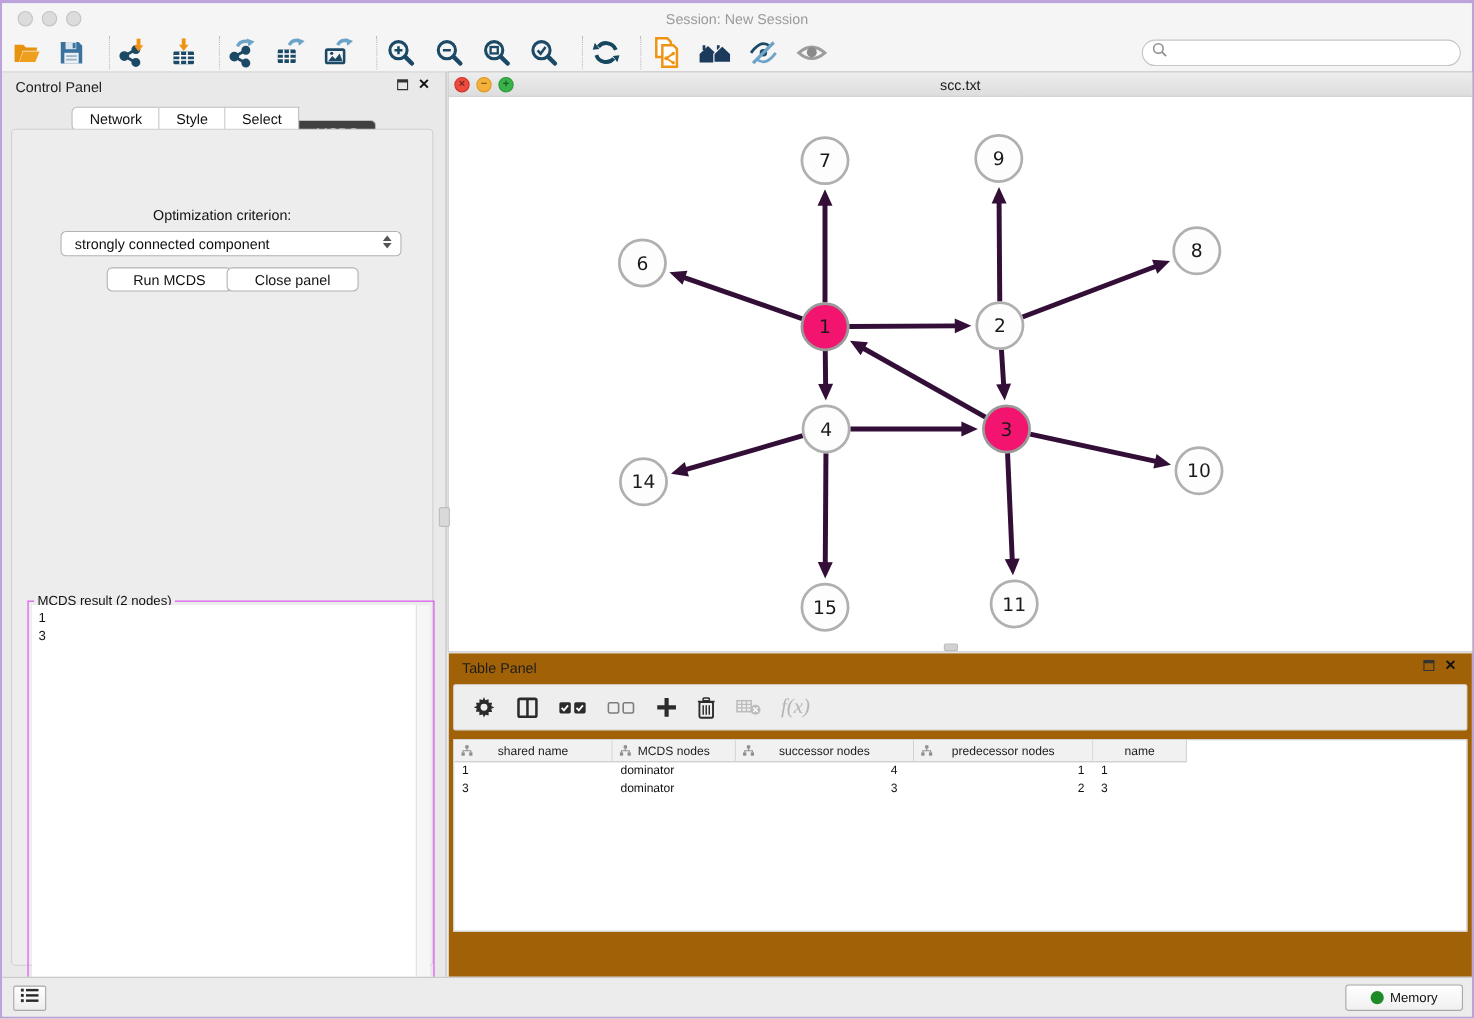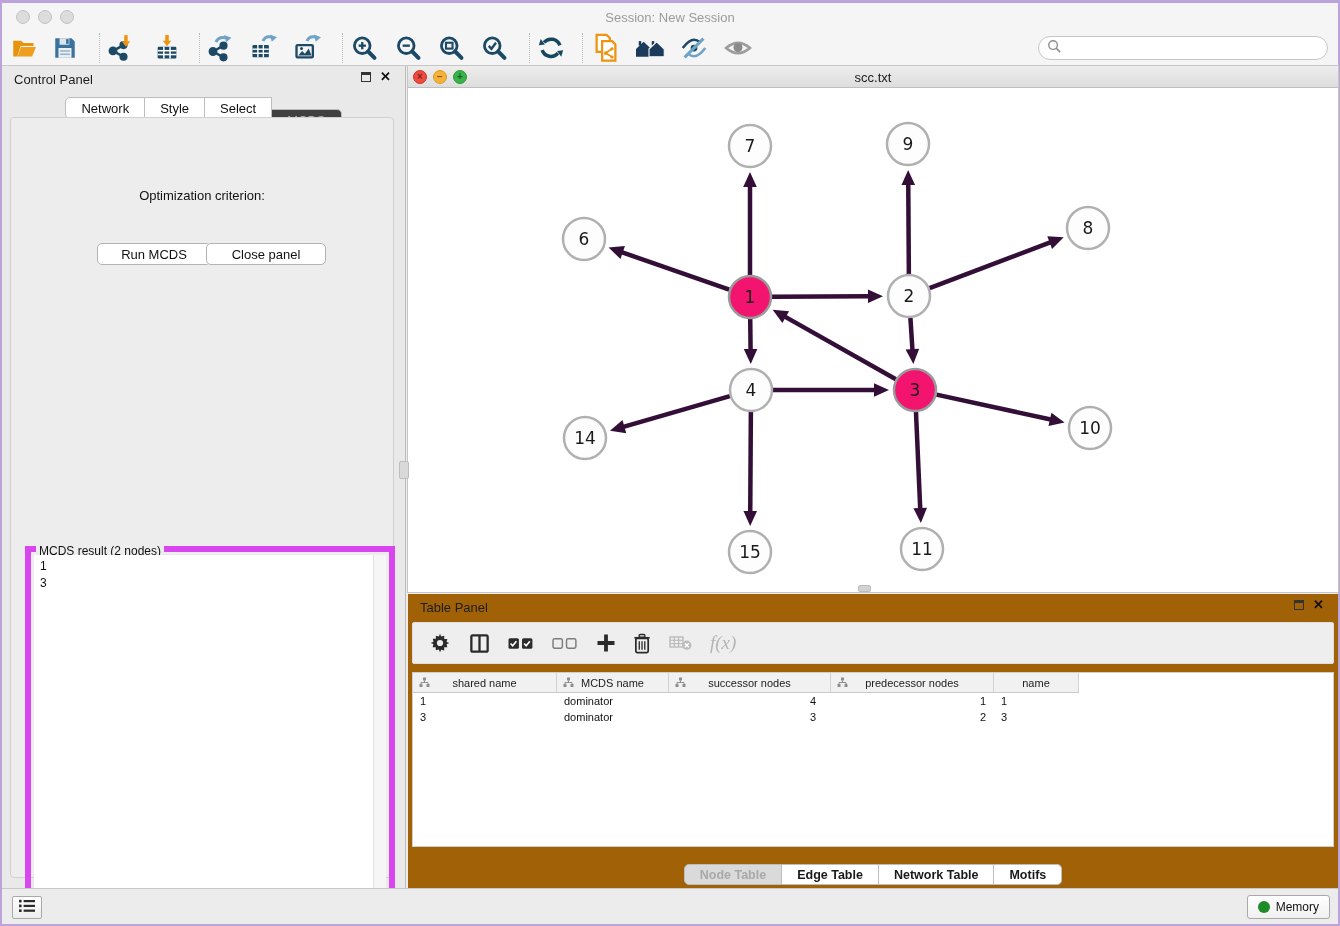--- a/index.html
+++ b/index.html
@@ -30,21 +30,21 @@
   .seg-tab:first-child{ border-left-width:1px; border-radius:5px 0 0 5px; }
   .seg-tab:last-child{ border-radius:0 5px 5px 0; }
   .seg-tab.active{ background:#404040; color:#b3b3b3;margin-top:12px; }
   .cp-box{ position:absolute; left:8px; top:51px; width:384px; height:761px; background:#ededed; border:1px solid #d0d0d0; border-radius:4px; }
   .opt-label{ position:absolute; top:70px; left:0; width:100%; text-align:center; font-size:13px; color:#111; }
   .dropdown{ position:absolute; top:92px; left:44px; width:310px; height:23px; background:#fff; border:1px solid #b3b3b3; border-radius:5px; font-size:13px; color:#111; display:flex; align-items:center; padding-left:12px; }
   .dd-stepper{ position:absolute; right:8px; top:3px; display:flex; flex-direction:column; gap:2px; }
   .dd-up{ width:0; height:0; border-left:4px solid transparent; border-right:4px solid transparent; border-bottom:5px solid #555; }
   .dd-down{ width:0; height:0; border-left:4px solid transparent; border-right:4px solid transparent; border-top:5px solid #555; }
   .cp-btn{ position:absolute; top:125px; height:22px; background:#fff; border:1px solid #b3b3b3; border-radius:5px; font-size:13px; color:#111; display:flex; align-items:center; justify-content:center; }
-  .groupbox{ position:absolute; left:14px; top:428px; width:370px; height:376px; border:6px solid #d946ef; }
+  .groupbox{ position:absolute; left:14px; top:428px; width:370px; height:376px; border:1px solid #d946ef; }
   .groupbox-legend{ position:absolute; top:-8px; left:5px; background:#ededed; padding:0 3px; font-size:12px; color:#111; }
   .groupbox-inner{ position:absolute; inset:3px; background:#fff; }
   .result-lines{ padding:3px 6px; font-size:12px; color:#111; line-height:17px; }
   .gb-scroll{ position:absolute; top:0; right:0; bottom:0; width:13px; background:#f6f6f6; border-left:1px solid #e2e2e2; }
   .v-divider{ position:absolute; left:405px; top:66px; width:1px; height:822px; background:#bdbdbd; }
   .v-grip{ position:absolute; left:399px; top:461px; width:10px; height:18px; background:#d9d9d9; border:1px solid #bdbdbd; border-radius:2px; z-index:5; }
   
   .net-frame{ position:absolute; left:408px; top:66px; width:930px; height:526px; background:#fff; outline:1px solid #c6c6c6; }
   .net-titlebar{ position:absolute; top:0; left:0; right:0; height:22px; background:linear-gradient(#ededed,#dddddd); border-bottom:1px solid #bfbfbf; }
   .light{ position:absolute; top:4px; width:14px; height:14px; border-radius:50%; display:flex; align-items:center; justify-content:center; font-size:10px; font-weight:bold; color:rgba(0,0,0,0.5); line-height:1; }
@@ -65,21 +65,21 @@
   .td.right{ justify-content:flex-end; padding-right:15px; }
   .td.right.tight{ padding-right:8px; }
   .tp-tabs{ position:absolute; left:0; top:270px; width:100%; display:flex; justify-content:center; }
   .tp-tab{ height:21px; padding:0 15px; background:#fff; border:1px solid #bdbdbd; border-left-width:0; font-size:12.5px; font-weight:700; color:#1a1a1a; display:flex; align-items:center; }
   .tp-tab:first-child{ border-left-width:1px; border-radius:5px 0 0 5px; }
   .tp-tab:last-child{ border-radius:0 5px 5px 0; }
   .tp-tab.active{ background:#dadada; color:#a9a9a9; }
   
   .statusbar{ position:absolute; left:2px; right:2px; bottom:2px; height:36px; background:#ececec; border-top:1px solid #c7c7c7; }
   .list-btn{ position:absolute; left:10px; top:7px; width:30px; height:23px; background:linear-gradient(#ffffff,#ededed); border:1px solid #a9a9a9; border-radius:2px; display:flex; align-items:center; justify-content:center; }
-  .memory-btn{ position:absolute; right:8px; top:6px; height:24px; background:linear-gradient(#ffffff,#f0f0f0); border:1px solid #a9a9a9; border-radius:3px; display:flex; align-items:center; gap:6px; padding:0 10px; font-size:12px; color:#111; }
+  .memory-btn{ position:absolute; right:8px; top:6px; height:24px; background:linear-gradient(#ffffff,#f0f0f0); border:1px solid #a9a9a9; border-radius:3px; display:flex; align-items:center; gap:6px; padding:0 22px; font-size:12px; color:#111; }
   .mem-dot{ width:12px; height:12px; border-radius:50%; background:#1f8b28; }
   .fx-label{ font-family:"Liberation Serif", serif; font-style:italic; color:#b5b5b5; font-size:19px; }
 </style>
 </head>
 <body>
 
 <div class="window">
 
   <div class="titlebar">
     <span class="tl-dot" style="left:14px"></span>
@@ -299,20 +299,27 @@
       <span class="close-icon">✕</span>
     </div>
     <div class="seg-tabs" id="cp-tabs">
         <div class="seg-tab">Network</div>
         <div class="seg-tab">Style</div>
         <div class="seg-tab">Select</div>
         <div class="seg-tab active">MCDS</div>
       </div>
     <div class="cp-box">
       <div class="opt-label">Optimization criterion:</div>
+      <div class="dropdown">
+        <span>strongly connected component</span>
+        <span class="dd-stepper">
+            <span class="dd-up"></span>
+            <span class="dd-down"></span>
+          </span>
+      </div>
       <div class="cp-btn" style="left:86px; width:114px;">Run MCDS</div>
       <div class="cp-btn" style="left:195px; width:120px;text-align:center;">Close panel</div>
       <div class="groupbox">
         <div class="groupbox-legend">MCDS result (2 nodes)</div>
         <div class="groupbox-inner">
           <div class="result-lines" id="result-lines">
               <div>1</div>
               <div>3</div>
             </div>
           <div class="gb-scroll"></div>
@@ -466,21 +473,21 @@
           </div>
           <div class="th" style="width: 112px;">
             <svg class="sort" width="11" height="11" viewBox="0 0 11 11">
               <g fill="#8e8e8e">
                 <rect x="4" y="0.5" width="3" height="3"></rect>
                 <rect x="0.5" y="7" width="3" height="3"></rect>
                 <rect x="7.5" y="7" width="3" height="3"></rect>
               </g>
               <path d="M5.5 3.5v2M2 7V5.5h7V7" fill="none" stroke="#8e8e8e"></path>
             </svg>
-            <span>MCDS name</span>
+            <span>MCDS nodes</span>
           </div>
           <div class="th" style="width: 162px;">
             <svg class="sort" width="11" height="11" viewBox="0 0 11 11">
               <g fill="#8e8e8e">
                 <rect x="4" y="0.5" width="3" height="3"></rect>
                 <rect x="0.5" y="7" width="3" height="3"></rect>
                 <rect x="7.5" y="7" width="3" height="3"></rect>
               </g>
               <path d="M5.5 3.5v2M2 7V5.5h7V7" fill="none" stroke="#8e8e8e"></path>
             </svg>
@@ -511,26 +518,20 @@
           </div>
           <div class="tr">
             <div class="td left" style="width: 144px;">3</div>
             <div class="td left" style="width: 112px;">dominator</div>
             <div class="td right" style="width: 162px;">3</div>
             <div class="td right tight" style="width: 163px;">2</div>
             <div class="td left" style="width: 85px;">3</div>
           </div>
         </div>
     </div>
-    <div class="tp-tabs" id="tp-tabs">
-        <div class="tp-tab active">Node Table</div>
-        <div class="tp-tab">Edge Table</div>
-        <div class="tp-tab">Network Table</div>
-        <div class="tp-tab">Motifs</div>
-      </div>
   </div>
 
   <div class="statusbar">
     <div class="list-btn">
       <span><svg width="18" height="14" viewBox="0 0 18 14" fill="#2b2b2b">
             <rect x="1" y="0.8" width="2.6" height="2.6"></rect>
             <rect x="1" y="5.6" width="2.6" height="2.6"></rect>
             <rect x="1" y="10.4" width="2.6" height="2.6"></rect>
             <rect x="5.6" y="1" width="11.4" height="2.2"></rect>
             <rect x="5.6" y="5.8" width="11.4" height="2.2"></rect>

